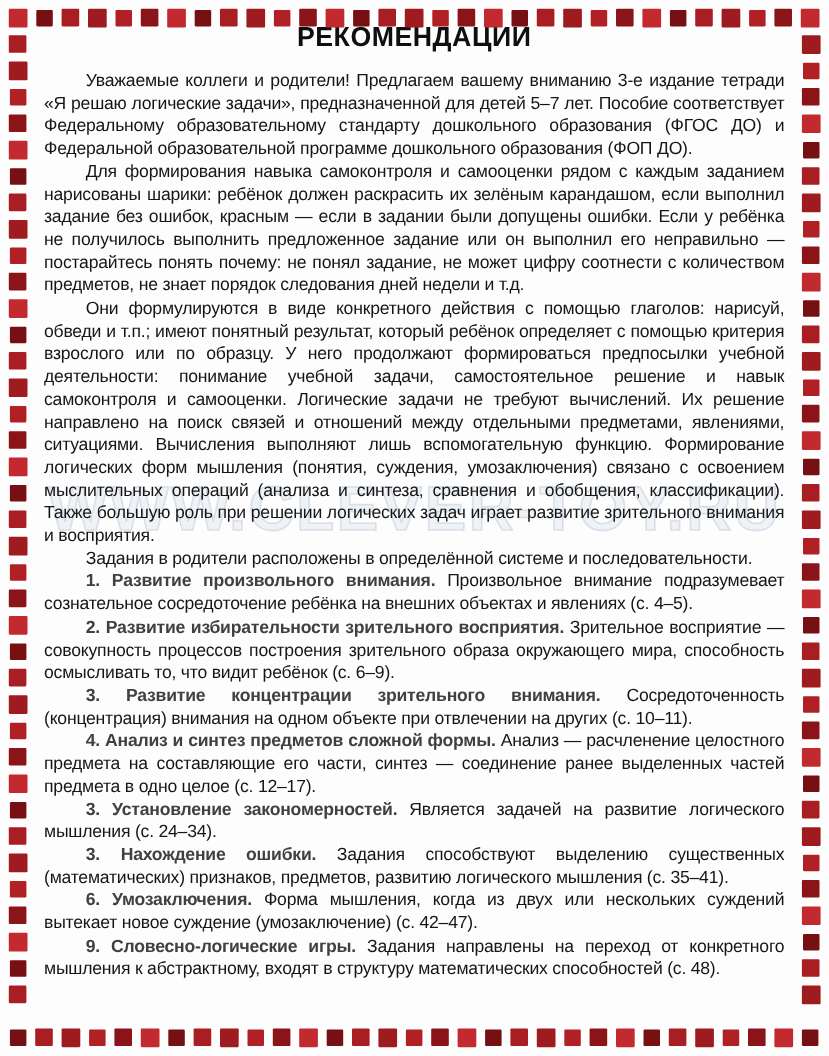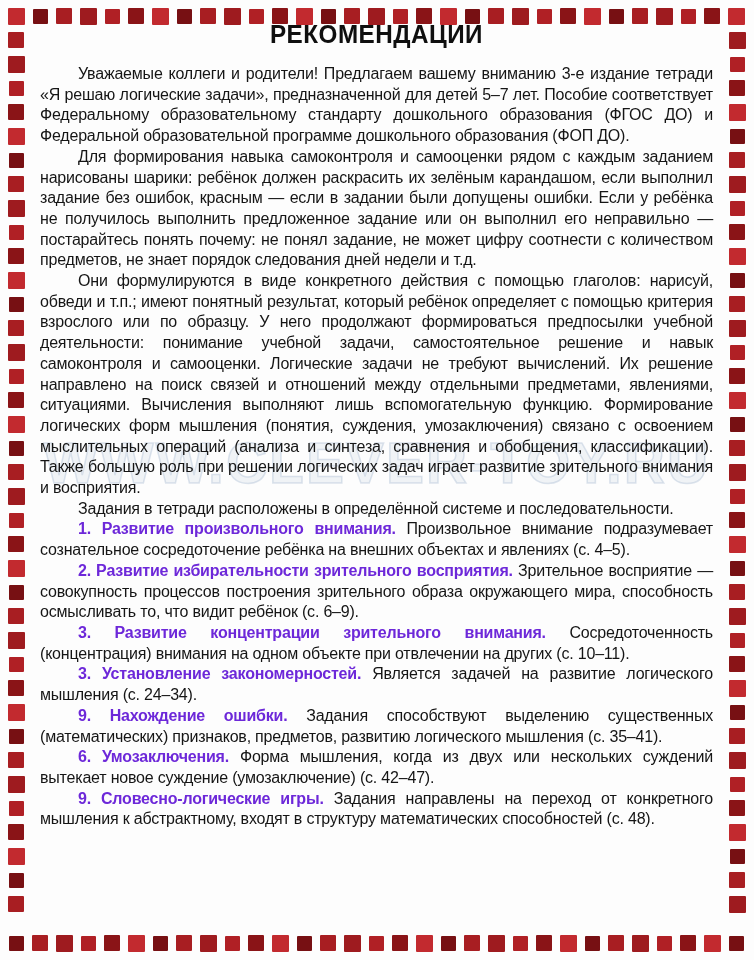--- a/index.html
+++ b/index.html
@@ -57,21 +57,21 @@
   .para {
     margin: 0;
     text-indent: 38px;
     text-align: justify;
     font-size: 16px;
     line-height: 20.7px;
     letter-spacing: -0.2px;
     color: #151515;
   }
   .para b {
-    color: #6d28d9;
+    color: #404040;
   }
 </style>
 </head>
 <body>
 
 <div id="page">
   <div id="border-squares">
       <div class="border-square" style="left: 8px; top: 8px; width: 17px; height: 17px; background: rgb(194, 42, 47);"></div>
       <div class="border-square" style="left: 33px; top: 9px; width: 15px; height: 15px; background: rgb(119, 16, 19);"></div>
       <div class="border-square" style="left: 56px; top: 8px; width: 16px; height: 16px; background: rgb(168, 30, 34);"></div>
@@ -209,23 +209,24 @@
       <div class="border-square" style="left: 729px; top: 872px; width: 16px; height: 16px; background: rgb(168, 30, 34);"></div>
       <div class="border-square" style="left: 729px; top: 896px; width: 17px; height: 17px; background: rgb(158, 27, 31);"></div>
     </div>
   <div id="watermark">WWW.CLEVER-TOY.RU</div>
   <div id="content">
     <h1 id="page-title">РЕКОМЕНДАЦИИ</h1>
     <div id="paragraphs">
         <p class="para">Уважаемые коллеги и родители! Предлагаем вашему вниманию 3-е издание тетради «Я решаю логические задачи», предназначенной для детей 5–7 лет. Пособие соответствует Федеральному образовательному стандарту дошкольного образования (ФГОС ДО) и Федеральной образовательной программе дошкольного образования (ФОП ДО).</p>
         <p class="para">Для формирования навыка самоконтроля и самооценки рядом с каждым заданием нарисованы шарики: ребёнок должен раскрасить их зелёным карандашом, если выполнил задание без ошибок, красным — если в задании были допущены ошибки. Если у ребёнка не получилось выполнить предложенное задание или он выполнил его неправильно — постарайтесь понять почему: не понял задание, не может цифру соотнести с количеством предметов, не знает порядок следования дней недели и т.д.</p>
         <p class="para">Они формулируются в виде конкретного действия с помощью глаголов: нарисуй, обведи и т.п.; имеют понятный результат, который ребёнок определяет с помощью критерия взрослого или по образцу. У него продолжают формироваться предпосылки учебной деятельности: понимание учебной задачи, самостоятельное решение и навык самоконтроля и самооценки. Логические задачи не требуют вычислений. Их решение направлено на поиск связей и отношений между отдельными предметами, явлениями, ситуациями. Вычисления выполняют лишь вспомогательную функцию. Формирование логических форм мышления (понятия, суждения, умозаключения) связано с освоением мыслительных операций (анализа и синтеза, сравнения и обобщения, классификации). Также большую роль при решении логических задач играет развитие зрительного внимания и восприятия.</p>
-        <p class="para">Задания в тетради расположены в определённой системе и последовательности.</p>
+        <p class="para">Задания в родители расположены в определённой системе и последовательности.</p>
         <p class="para"><b>1. Развитие произвольного внимания.</b> Произвольное внимание подразумевает сознательное сосредоточение ребёнка на внешних объектах и явлениях (с. 4–5).</p>
         <p class="para"><b>2. Развитие избирательности зрительного восприятия.</b> Зрительное восприятие — совокупность процессов построения зрительного образа окружающего мира, способность осмысливать то, что видит ребёнок (с. 6–9).</p>
         <p class="para"><b>3. Развитие концентрации зрительного внимания.</b> Сосредоточенность (концентрация) внимания на одном объекте при отвлечении на других (с. 10–11).</p>
+        <p class="para"><b>4. Анализ и синтез предметов сложной формы.</b> Анализ — расчленение целостного предмета на составляющие его части, синтез — соединение ранее выделенных частей предмета в одно целое (с. 12–17).</p>
         <p class="para"><b>3. Установление закономерностей.</b> Является задачей на развитие логического мышления (с. 24–34).</p>
-        <p class="para"><b>9. Нахождение ошибки.</b> Задания способствуют выделению существенных (математических) признаков, предметов, развитию логического мышления (с. 35–41).</p>
+        <p class="para"><b>3. Нахождение ошибки.</b> Задания способствуют выделению существенных (математических) признаков, предметов, развитию логического мышления (с. 35–41).</p>
         <p class="para"><b>6. Умозаключения.</b> Форма мышления, когда из двух или нескольких суждений вытекает новое суждение (умозаключение) (с. 42–47).</p>
         <p class="para"><b>9. Словесно-логические игры.</b> Задания направлены на переход от конкретного мышления к абстрактному, входят в структуру математических способностей (с. 48).</p>
       </div>
   </div>
 </div>
 
 </body></html>

